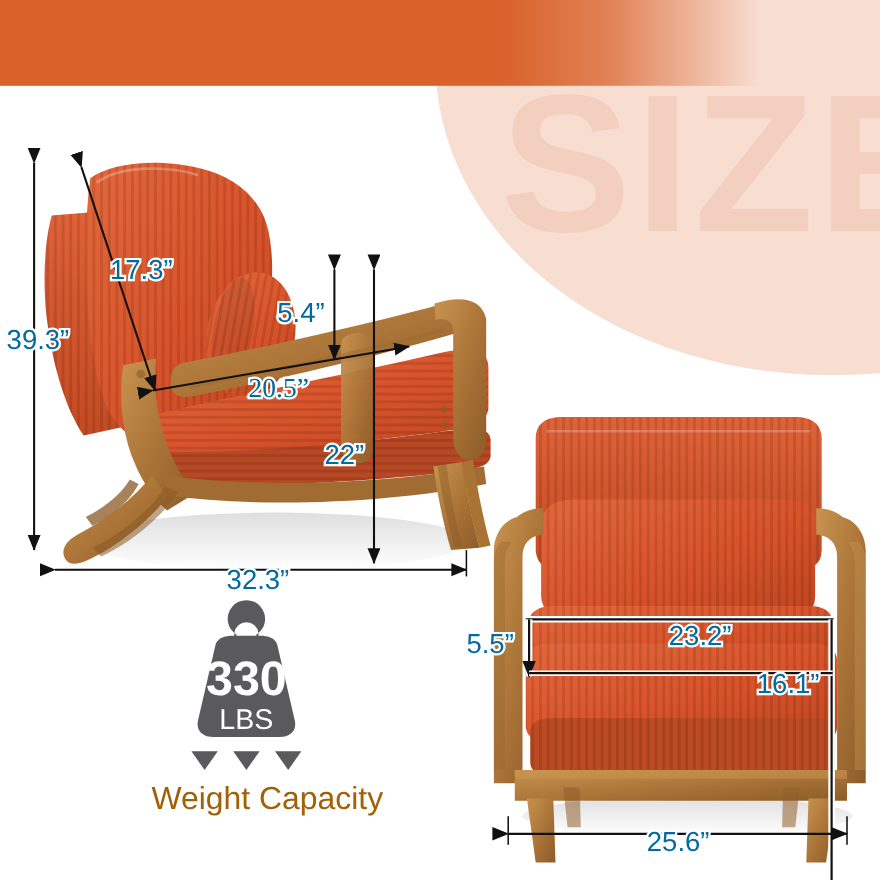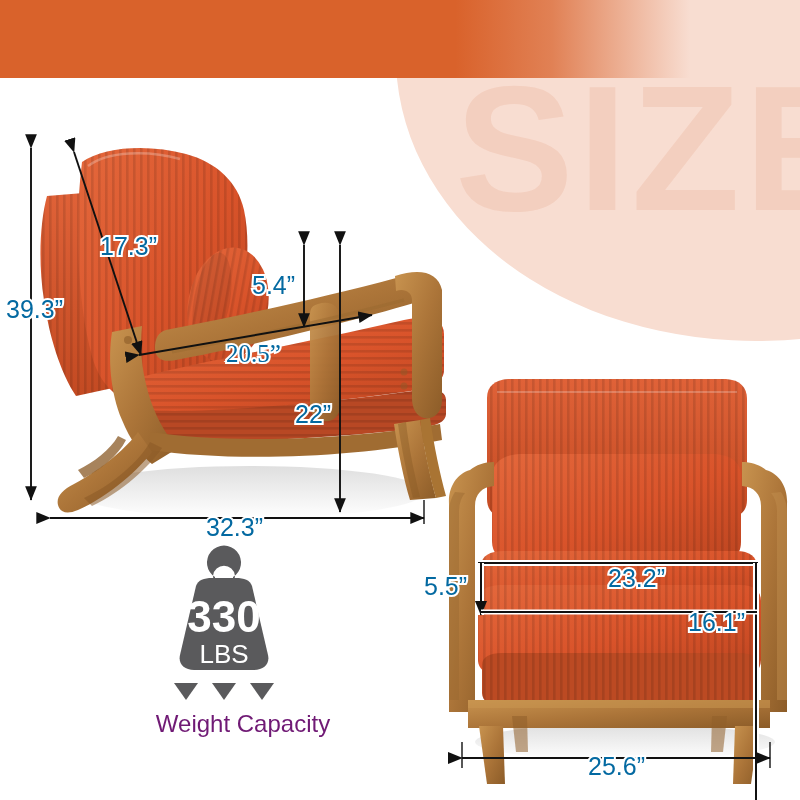--- a/index.html
+++ b/index.html
@@ -56,21 +56,21 @@
     paint-order:stroke fill;
     font-weight:400;
   }
 
   svg.overlay{position:absolute;left:0;top:0;width:800px;height:800px;pointer-events:none;}
 
   
   .weight-wrap{position:absolute;left:118px;top:560px;width:250px;height:200px;}
   .weight-caption{
     position:absolute;left:0;top:150px;width:250px;text-align:center;
-    font-size:24px;color:#701a75;white-space:nowrap;
+    font-size:29px;color:#a16207;white-space:nowrap;
   }
 </style>
 </head>
 <body>
 
 <div id="stage">
 
   <div class="bg-blob"></div>
   <div class="watermark">SIZE</div>
 

